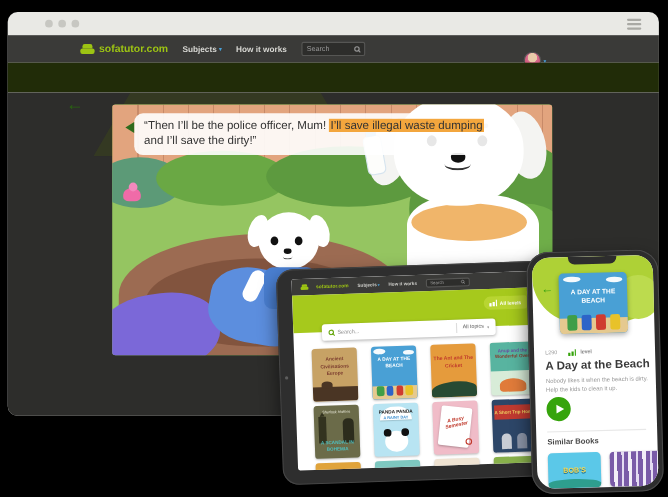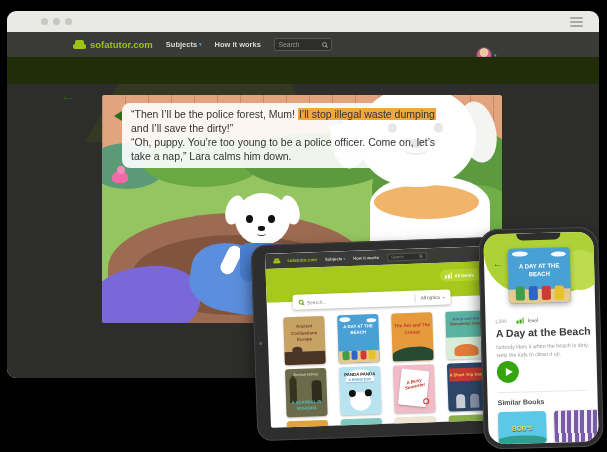--- a/index.html
+++ b/index.html
@@ -341,22 +341,21 @@
           <div class="d-eye l"></div>
           <div class="d-eye r"></div>
           <div class="d-nose"></div>
           <div class="d-mouth"></div>
         </div>
         <div class="bottle"></div>
       </div>
 
       <div class="storybox">
         <span class="tri"></span>
-        <span>“Then I’ll be the police forest, Mum! </span><span class="hl">I’ll stop illegal waste dumping</span><span> and I’ll save the dirty!”</span><br>
-        <span>“Oh, puppy. You’re too young to be a police officer. Come on, let’s take a nap,” Lara calms him down.</span>
+        <span>“Then I’ll be the police officer, Mum! </span><span class="hl">I’ll save illegal waste dumping</span><span> and I’ll save the dirty!”</span><br>
       </div>
     </div>
   </div>
 </div>
 
 <div class="tablet">
   <span class="t-cam"></span>
   <div class="t-screen">
     <div class="t-nav">
       <span class="sofa t-sofa"></span>

